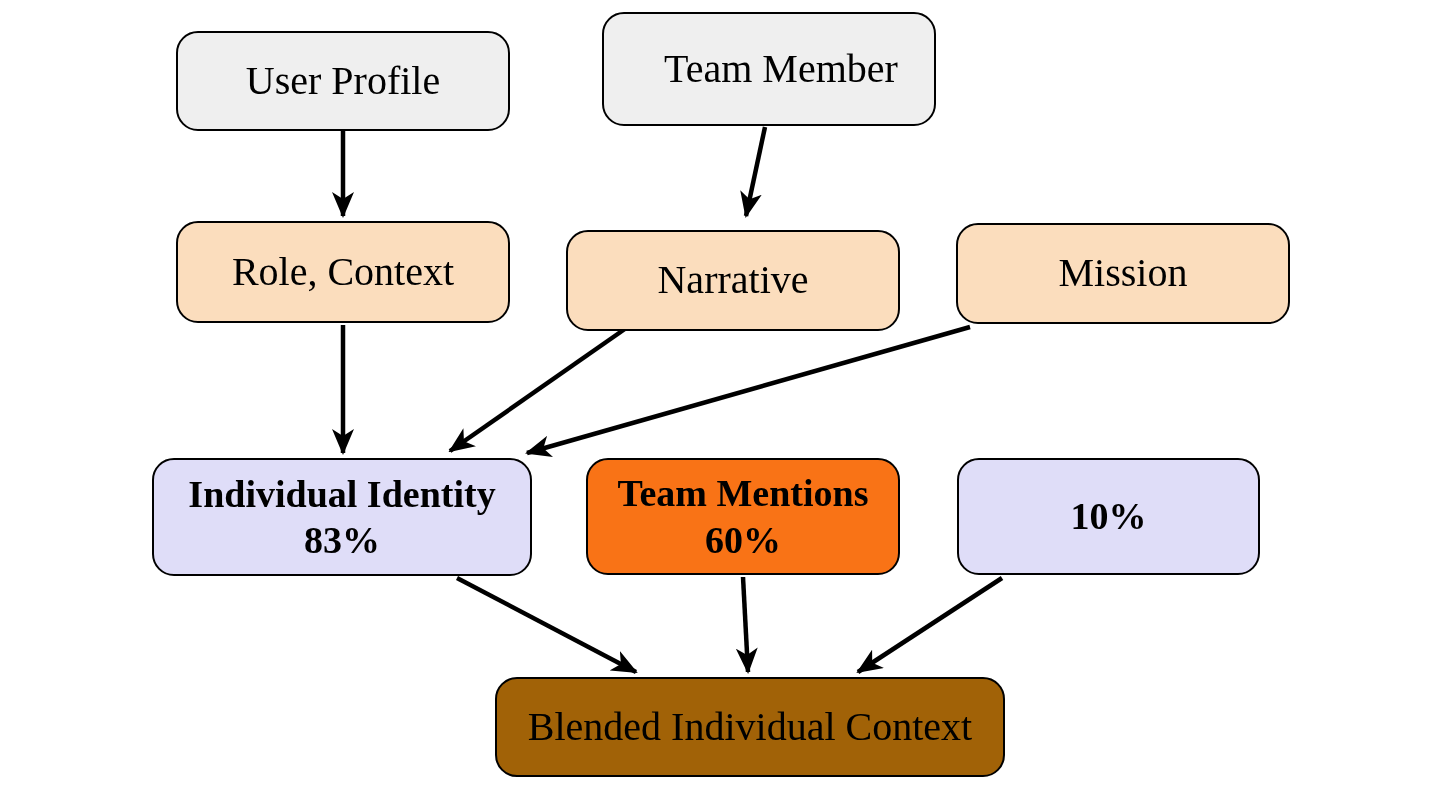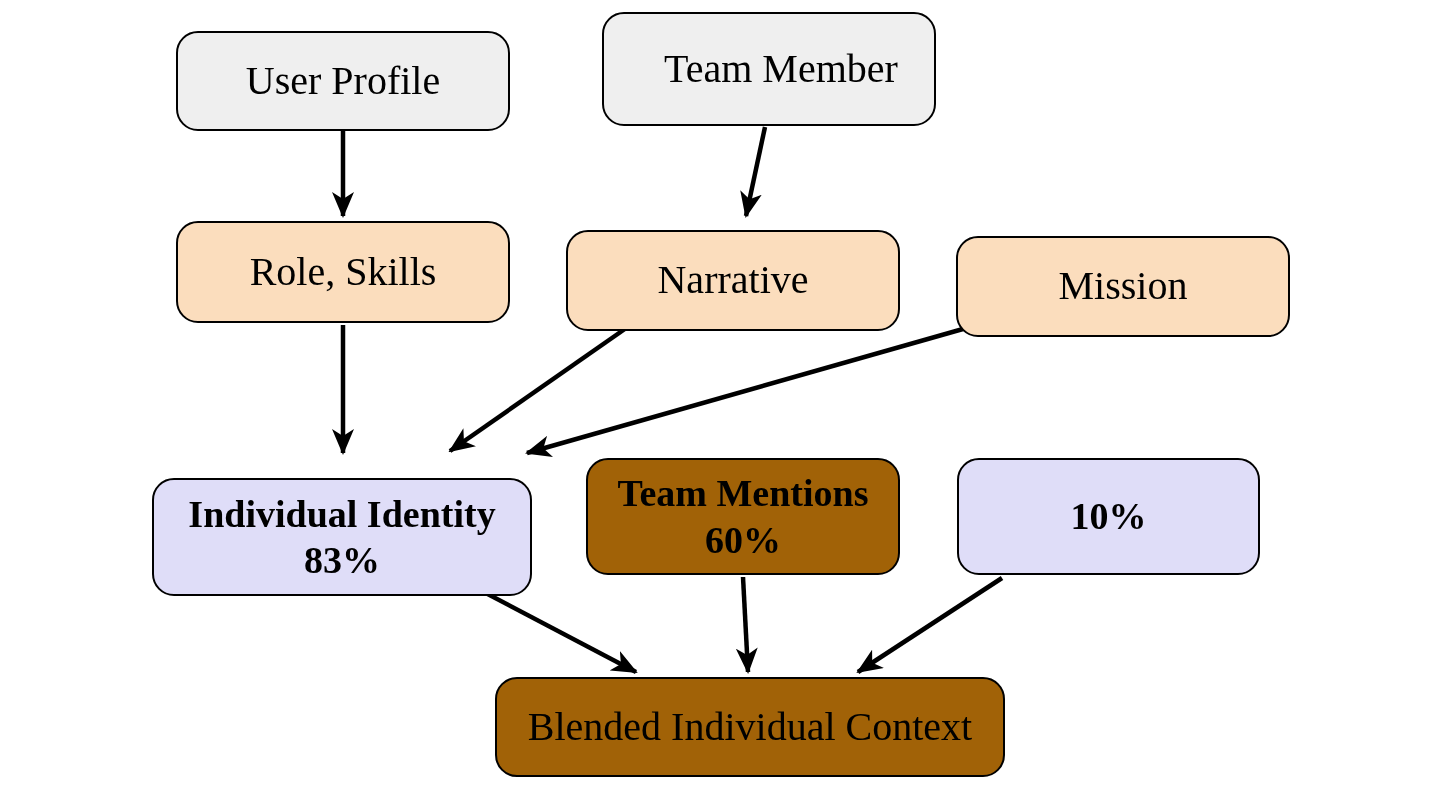--- a/index.html
+++ b/index.html
@@ -63,37 +63,37 @@
 
   <div class="node" style="left: 176px; top: 31px; width: 334px; height: 100px; background: rgb(239, 239, 239);">
     <span class="line">User Profile</span>
   </div>
 
   <div class="node" style="left: 602px; top: 12px; width: 334px; height: 114px; background: rgb(239, 239, 239); padding-left: 24px;">
     <span class="line">Team Member</span>
   </div>
 
   <div class="node" style="left: 176px; top: 221px; width: 334px; height: 102px; background: rgb(251, 221, 189);">
-    <span class="line">Role, Skills</span>
+    <span class="line">Role, Context</span>
   </div>
 
   <div class="node" style="left: 566px; top: 230px; width: 334px; height: 101px; background: rgb(251, 221, 189);">
     <span class="line">Narrative</span>
   </div>
 
-  <div class="node" style="left: 956px; top: 236px; width: 334px; height: 101px; background: rgb(251, 221, 189);">
+  <div class="node" style="left: 956px; top: 223px; width: 334px; height: 101px; background: rgb(251, 221, 189);">
     <span class="line">Mission</span>
   </div>
 
-  <div class="node bold" style="left: 152px; top: 478px; width: 380px; height: 118px; background: rgb(223, 221, 248);">
+  <div class="node bold" style="left: 152px; top: 458px; width: 380px; height: 118px; background: rgb(223, 221, 248);">
     <span class="line">Individual Identity</span>
     <span class="line">83%</span>
   </div>
 
-  <div class="node bold" style="left: 586px; top: 458px; width: 314px; height: 117px; background: #a16207;">
+  <div class="node bold" style="left: 586px; top: 458px; width: 314px; height: 117px; background: #f97316;">
     <span class="line">Team Mentions</span>
     <span class="line">60%</span>
   </div>
 
   <div class="node bold" style="left: 957px; top: 458px; width: 303px; height: 117px; background: rgb(223, 221, 248);">
     <span class="line">10%</span>
   </div>
 
   <div class="node" style="left: 495px; top: 677px; width: 510px; height: 100px; background: #a16207;">
     <span class="line">Blended Individual Context</span>

